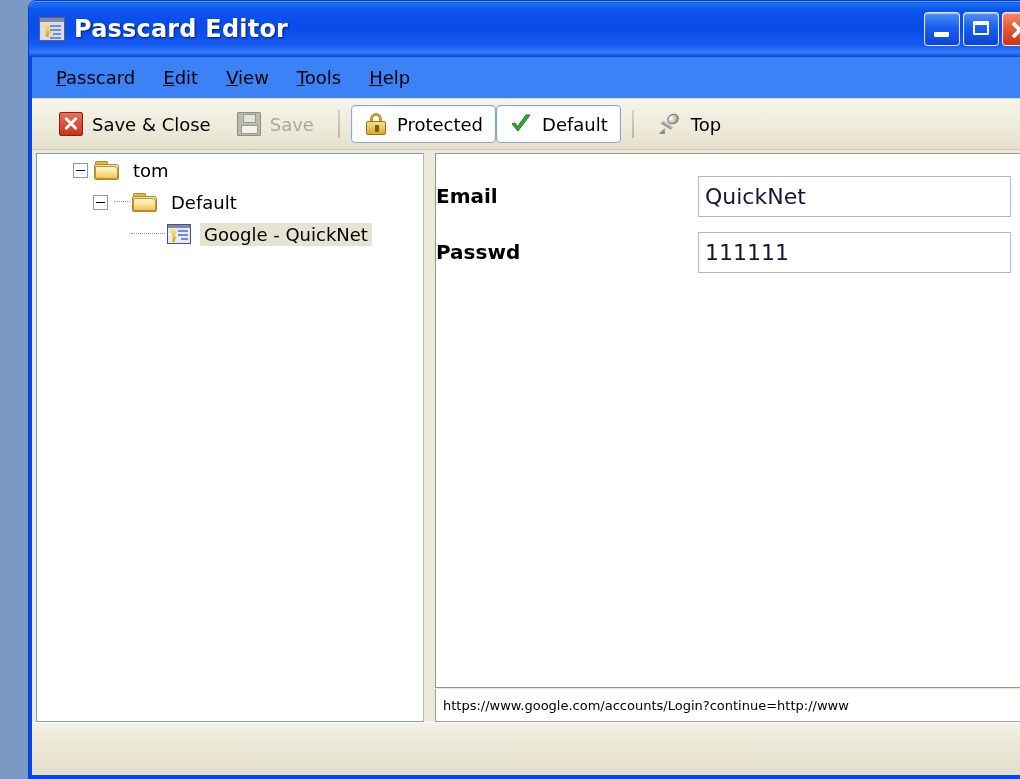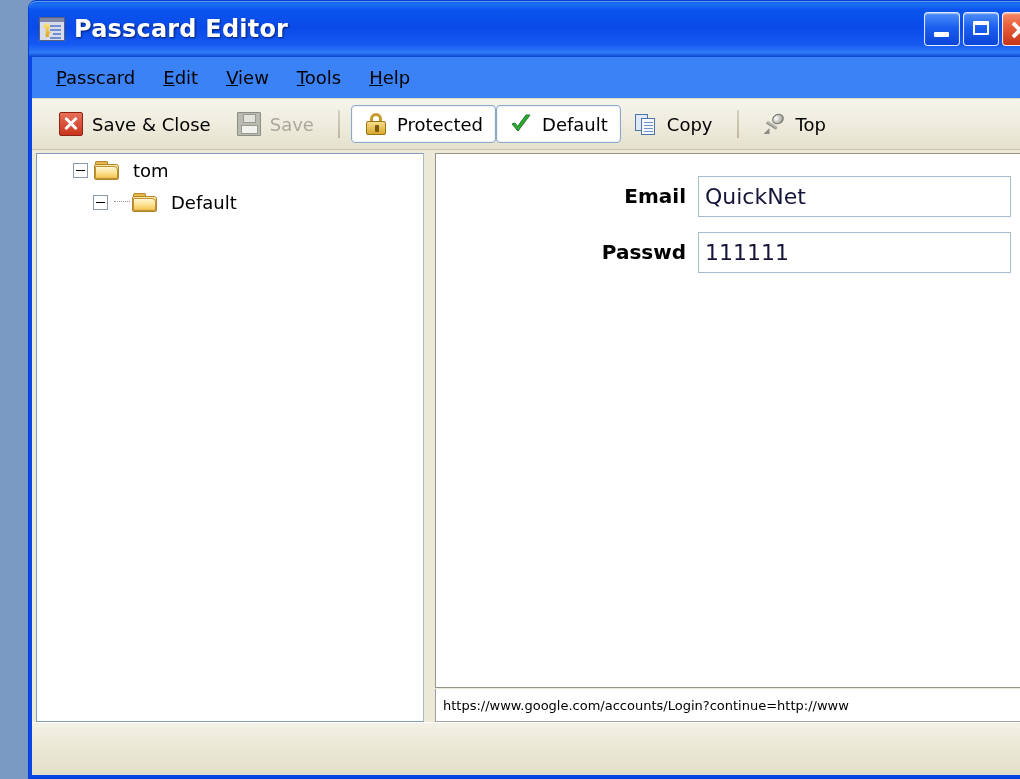--- a/index.html
+++ b/index.html
@@ -291,21 +291,21 @@
   .pcard .ln { position: absolute; right: 2px; height: 2px; background: #6f8dd0; }
   .pcard .n1 { top: 5px; width: 10px; }
   .pcard .n2 { top: 9px; width: 10px; }
   .pcard .n3 { top: 13px; width: 7px; }
   .tlabel { padding: 1px 4px; }
   .tlabel.sel { background: #e6e3d2; }
 
   
   .frow { display: flex; align-items: flex-start; margin-bottom: 15px; }
   .flabel {
-    flex: 0 0 250px; text-align: right; padding-right: 12px;
+    flex: 0 0 250px; text-align: left; padding-right: 12px;
     font-size: 20px; font-weight: bold; color: #000;
     font-family: "DejaVu Sans", sans-serif;
     line-height: 40px; white-space: nowrap;
   }
   .fbox {
     flex: 1 1 auto; height: 41px; box-sizing: border-box;
     border: 1px solid #a7bbd1; background: #fff;
     padding: 0 6px; display: flex; align-items: center;
     overflow: hidden;
   }
@@ -405,32 +405,20 @@
 
       <div class="tbtn toggled">
         <span class="ico ico-check">
           <svg width="24" height="24" viewBox="0 0 24 24">
             <path d="M3 12 L9 19 L21 3 L17 3 L8.6 14.5 L6 11 Z" fill="#2eaa32" stroke="#1d7a23" stroke-width="1"></path>
           </svg>
         </span>
         <span>Default</span>
       </div>
 
-      <div class="tbtn">
-        <span class="ico ico-copy">
-          <span class="pg-back"></span>
-          <span class="pg-front">
-              <i style="top:3px"></i>
-              <i style="top:6px"></i>
-              <i style="top:9px"></i>
-              <i style="top:12px"></i>
-            </span>
-        </span>
-        <span>Copy</span>
-      </div>
 
       <div class="tsep"></div>
 
       <div class="tbtn">
         <span class="ico ico-pin">
           <span class="head"></span>
             <span class="shaft"></span>
             <span class="tip"></span>
         </span>
         <span>Top</span>
@@ -455,20 +443,31 @@
           <span class="expander"></span>
           <span class="dotline"></span>
           <span class="folder">
             <span class="tab"></span>
               <span class="main"></span>
               <span class="flap"></span>
           </span>
           <span class="tlabel">Default</span>
         </div>
 
+        <div class="tnode t-l3">
+          <span class="dotline" style="width:34px;flex:0 0 34px"></span>
+          <span class="pcard">
+            <span class="top"></span>
+              <span class="key"></span>
+            <span class="ln n1"></span>
+              <span class="ln n2"></span>
+              <span class="ln n3"></span>
+          </span>
+          <span class="tlabel sel">Google - QuickNet</span>
+        </div>
 
       </div>
 
       <div class="splitter"></div>
 
       <div class="right-pane">
 
         <div class="form-pane">
 
           <div class="frow">

